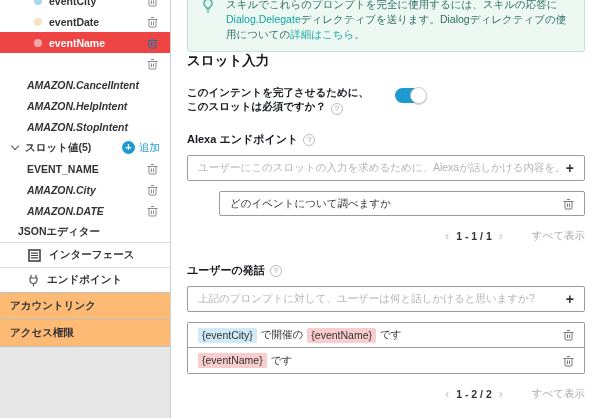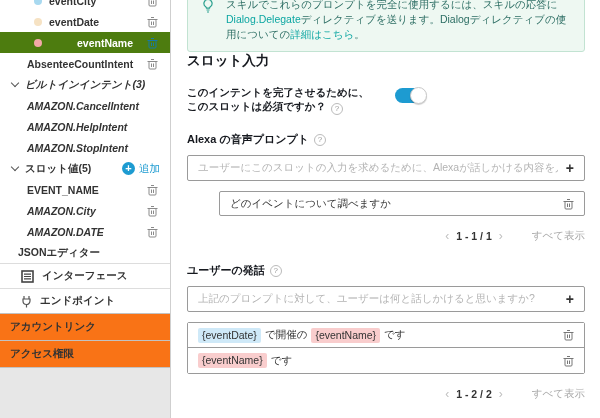--- a/index.html
+++ b/index.html
@@ -7,33 +7,33 @@
   body { font-family:"Liberation Sans","DejaVu Sans",sans-serif; color:#333; }
   .app { position:relative; width:600px; height:418px; overflow:hidden; display:flex; background:#fff; }
 
   
   .sidebar { width:171px; flex:0 0 171px; border-right:1px solid #cfcfcf; background:#fff; display:flex; flex-direction:column; overflow:hidden; }
   .side-list { margin-top:-10px; }
   .srow { position:relative; height:21px; display:flex; align-items:center; font-size:10.5px; font-weight:bold; color:#333; cursor:pointer; }
   .srow .trash { position:absolute; right:12px; top:50%; transform:translateY(-50%); }
   .srow.slot { padding-left:34px; }
   .srow .dot { width:8px; height:8px; border-radius:50%; margin-right:7px; flex:0 0 8px; }
-  .srow.sel { background:#4d7c0f; color:#fff;gap:28px; }
+  .srow.sel { background:#ef4444; color:#fff; }
   .srow.lvl1 { padding-left:27px; }
   .srow.group { padding-left:12px; }
   .srow.group .chev { margin-right:7px; }
   .chev { width:6px; height:6px; border-left:1.5px solid #555; border-bottom:1.5px solid #555; transform:rotate(-45deg); display:inline-block; margin-top:-3px; }
   .ital { font-style:italic; }
   .srow.jsoned { padding-left:18px; }
-  .srow.iconrow { height:25px; border-top:1px solid #ddd; padding-left:21px; }
+  .srow.iconrow { height:25px; border-top:1px solid #ddd; padding-left:28px; }
   .srow.iconrow .sicon { margin-right:8px; display:flex; align-items:center; }
   .addwrap { position:absolute; right:10px; top:50%; transform:translateY(-50%); display:flex; align-items:center; color:#1d9bd1; }
   .addcirc { width:13px; height:13px; border-radius:50%; background:#1d9bd1; color:#fff; font-size:11px; line-height:12px; text-align:center; font-weight:bold; margin-right:4px; }
   .addlabel { font-size:10.5px; font-weight:normal; color:#1d9bd1; }
-  .accordion { height:27px; background:#f97316; border-top:1px solid #c2c2c2; display:flex; align-items:center; padding-left:10px; font-size:10.5px; font-weight:bold; color:#333; cursor:pointer; }
+  .accordion { height:27px; background:#fdba74; border-top:1px solid #c2c2c2; display:flex; align-items:center; padding-left:10px; font-size:10.5px; font-weight:bold; color:#333; cursor:pointer; }
   .side-fill { flex:1; background:#e7e7e7; border-top:1px solid #c2c2c2; }
 
   
   .main { flex:1; padding:0 15px 0 16px; overflow:hidden; }
   .notice { margin-top:-14px; background:#eef8f2; border:1px solid #c2e3d2; border-radius:3px; padding:10px 12px 9px 38px; position:relative; font-size:10.5px; line-height:15px; color:#2d6e64; }
   .notice a { color:#0ca6a2; text-decoration:none; }
   .notice .bulb { position:absolute; left:12px; top:8px; }
   h2.sect { font-size:13.5px; font-weight:bold; color:#16191f; margin-top:0; }
   .req-row { margin-top:15px; display:flex; align-items:flex-start; }
   .req-label { font-size:10.5px; font-weight:bold; line-height:14px; color:#16191f; }
@@ -102,35 +102,30 @@
             <svg width="11" height="12" viewBox="0 0 11 12">
               <g fill="none" stroke="#1779a8" stroke-width="1">
                 <rect x="2" y="3.5" width="7" height="7.5" rx="1"></rect>
                 <path d="M0.5 3.5h10M4 1.5h3M4.5 5.5v3.5M6.5 5.5v3.5"></path>
               </g>
             </svg>
           </span>
       </div>
 
       <div class="srow lvl1">
-        <span>AbsenteeCountIntent</span>
-        <span class="trash">
-            <svg width="11" height="12" viewBox="0 0 11 12">
-              <g fill="none" stroke="#8a8a8a" stroke-width="1">
-                <rect x="2" y="3.5" width="7" height="7.5" rx="1"></rect>
-                <path d="M0.5 3.5h10M4 1.5h3M4.5 5.5v3.5M6.5 5.5v3.5"></path>
-              </g>
-            </svg>
-          </span>
-      </div>
-
-      <div class="srow group">
-        <span class="chev"></span>
-        <span class="ital">ビルトインインテント(3)</span>
-      </div>
+        <span class="trash">
+            <svg width="11" height="12" viewBox="0 0 11 12">
+              <g fill="none" stroke="#8a8a8a" stroke-width="1">
+                <rect x="2" y="3.5" width="7" height="7.5" rx="1"></rect>
+                <path d="M0.5 3.5h10M4 1.5h3M4.5 5.5v3.5M6.5 5.5v3.5"></path>
+              </g>
+            </svg>
+          </span>
+      </div>
+
 
       <div class="srow lvl1">
         <span class="ital">AMAZON.CancelIntent</span>
       </div>
       <div class="srow lvl1">
         <span class="ital">AMAZON.HelpIntent</span>
       </div>
       <div class="srow lvl1">
         <span class="ital">AMAZON.StopIntent</span>
       </div>
@@ -236,21 +231,21 @@
       <div class="req-label">
         <div>このインテントを完了させるために、</div>
         <div><span>このスロットは必須ですか？</span><span class="help">?</span></div>
       </div>
       <div class="toggle">
           <span class="knob"></span>
         </div>
     </div>
 
     <div class="field-label">
-      <span>Alexa の音声プロンプト</span>
+      <span>Alexa エンドポイント</span>
         <span class="help">?</span>
     </div>
 
     <div class="input-box">
       <span class="ph">ユーザーにこのスロットの入力を求めるために、Alexaが話しかける内容を入力してください</span>
       <span class="plusbtn">+</span>
     </div>
 
     <div class="item-row mt-prompt">
       <span class="grow">どのイベントについて調べますか</span>
@@ -277,21 +272,21 @@
     </div>
 
     <div class="input-box">
       <span class="ph">上記のプロンプトに対して、ユーザーは何と話しかけると思いますか?</span>
       <span class="plusbtn">+</span>
     </div>
 
     <div class="rowstack">
       <div class="item-row">
         <span class="grow">
-          <span class="chip blue">{eventDate}</span>
+          <span class="chip blue">{eventCity}</span>
           <span class="seg">で開催の</span>
           <span class="chip pink">{eventName}</span>
           <span class="seg">です</span>
         </span>
         <span class="trash">
             <svg width="11" height="12" viewBox="0 0 11 12">
               <g fill="none" stroke="#777" stroke-width="1">
                 <rect x="2" y="3.5" width="7" height="7.5" rx="1"></rect>
                 <path d="M0.5 3.5h10M4 1.5h3M4.5 5.5v3.5M6.5 5.5v3.5"></path>
               </g>

